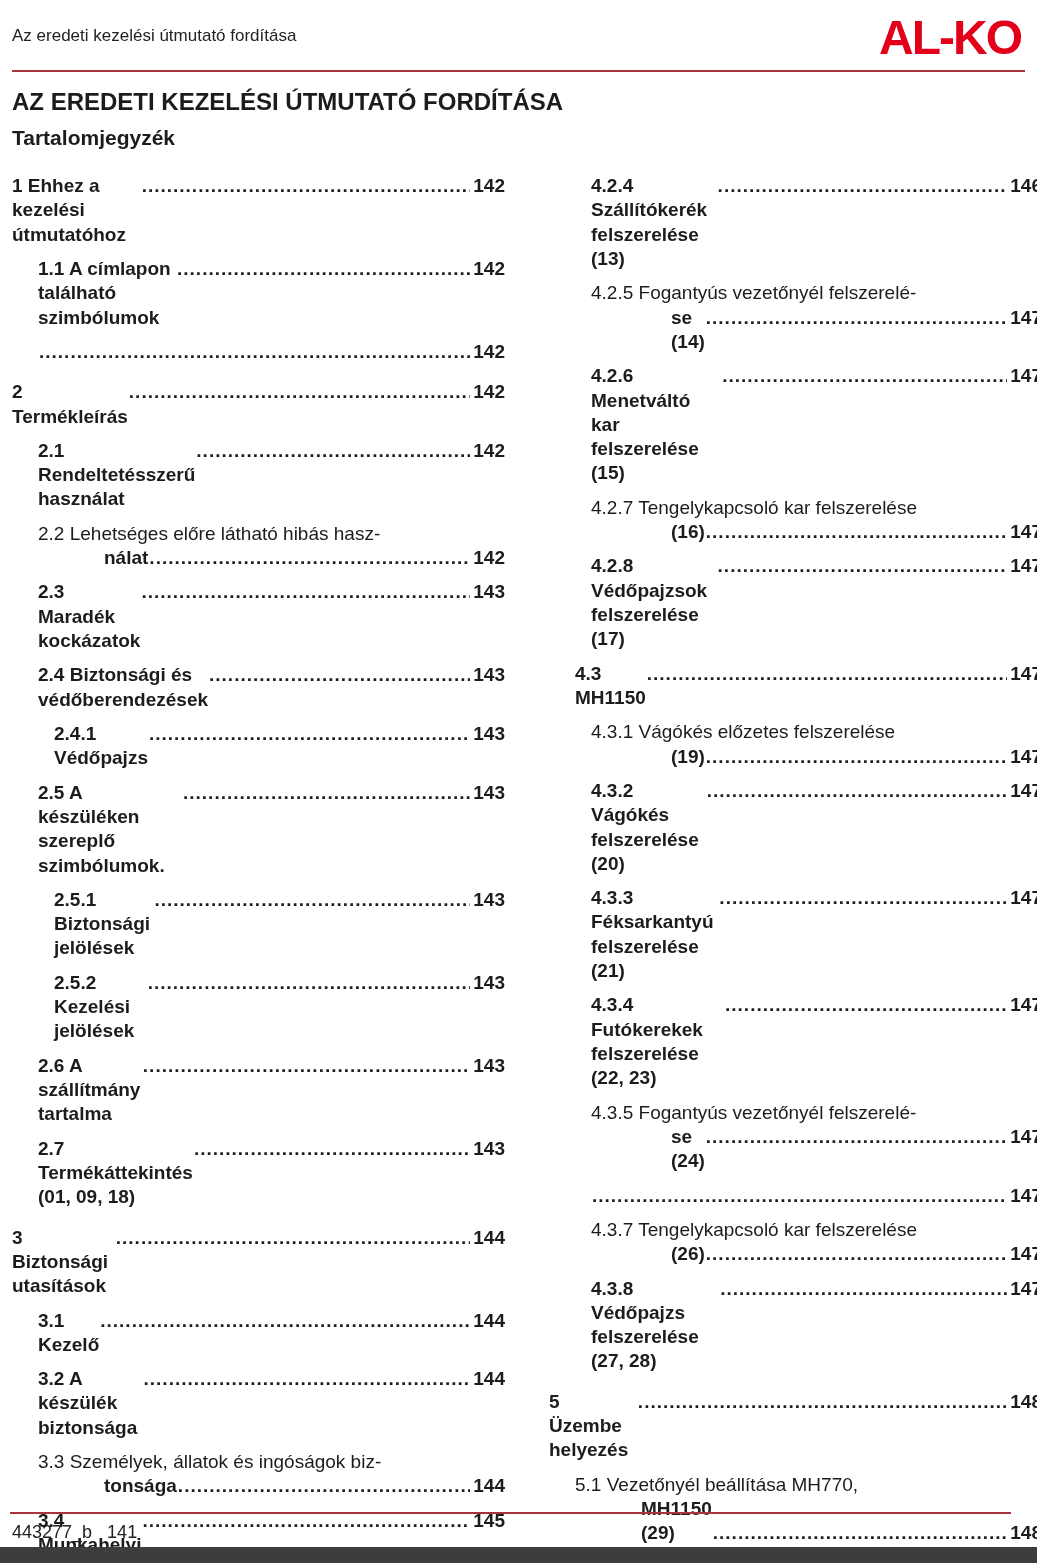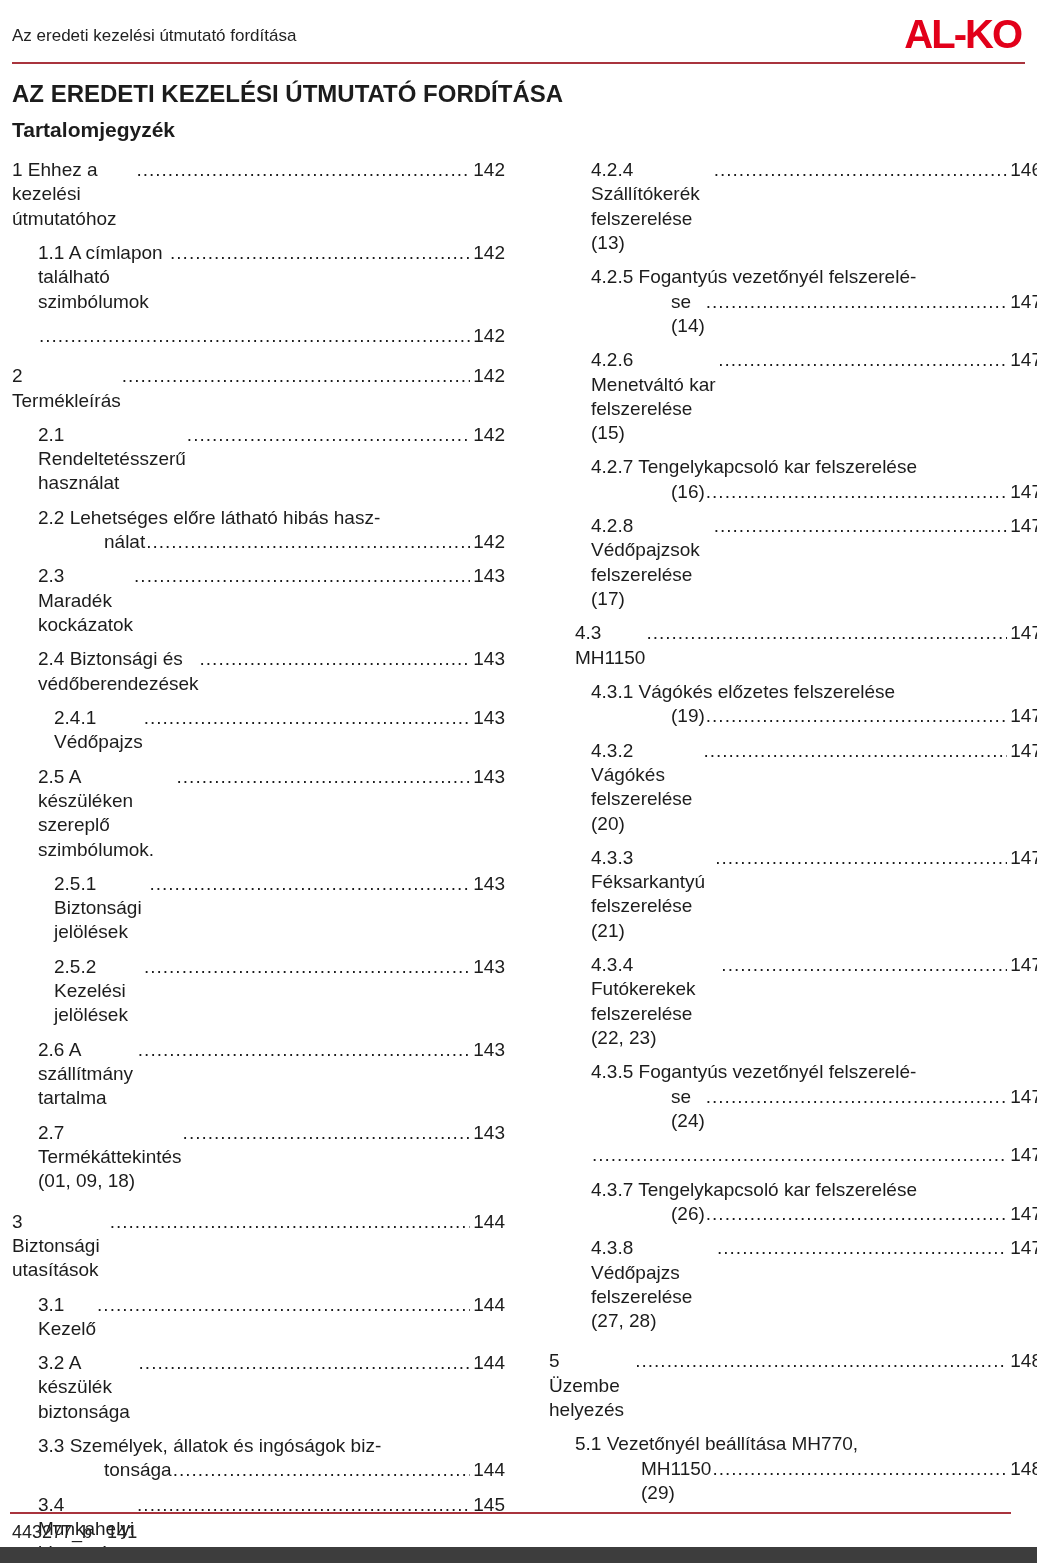--- a/index.html
+++ b/index.html
@@ -12,55 +12,55 @@
     font-family: "Liberation Sans", sans-serif;
     position: relative;
     overflow: hidden;
   }
   .page { padding: 14px 12px 0 12px; }
 
   
   .header { display: flex; justify-content: space-between; align-items: flex-start; }
   .running-title { font-size: 17px; padding-top: 12px; color: #222; }
   .logo {
-    font-size: 40px;
+    font-size: 48px;
     font-weight: 900;
     color: #e2001a;
     letter-spacing: -2px;
     line-height: 1;
     padding-right: 4px;
     font-family: "Liberation Sans", sans-serif;
   }
   .header-rule { border: none; border-top: 2px solid #a9343d; margin: 8px 0 16px 0; }
 
   
   .page-title { font-size: 24px; font-weight: bold; margin: 6px 0 10px 0; }
-  .toc-title { font-size: 21px; font-weight: bold; margin: 0 0 16px 0; }
+  .toc-title { font-size: 21px; font-weight: bold; margin: 0 0 24px 0; }
 
   
   .toc { display: flex; gap: 44px; }
   .toc-col { width: 493px; }
 
   .toc-entry { font-size: 19px; line-height: 1.28; margin-bottom: 10px; }
   .toc-entry.lvl1 { margin-top: 16px; }
   .toc-col .toc-entry:first-child { margin-top: 0; }
   .toc-entry.lvl2 { padding-left: 26px; }
   .toc-entry.lvl3 { padding-left: 42px; }
 
-  .toc-row { display: flex; align-items: baseline; }
+  .toc-row { display: flex; align-items: baseline; font-weight: bold; }
   .toc-text { white-space: pre-wrap; }
   .toc-dots { flex: 1 1 auto; overflow: hidden; white-space: nowrap; margin: 0 3px 0 1px; min-width: 4px; }
   .toc-dots::after {
     content: "....................................................................................................................";
     letter-spacing: 1px;
   }
   .toc-page { white-space: nowrap; }
 
   .toc-line1 { white-space: pre-wrap; }
-  .lvl2 .toc-row.cont { padding-left: 66px; }
+  .lvl2 .toc-row.cont { padding-left: 66px; align-items: flex-end; }
   .lvl3 .toc-row.cont { padding-left: 80px; }
 
   
   .footer { position: absolute; left: 0; right: 16px; bottom: 20px; }
   .footer-rule { border: none; border-top: 2px solid #a9343d; margin: 0 10px 8px 10px; }
   .footer-text { padding: 0 12px; font-size: 18px; color: #222; }
   .footer-text .doc-code { margin-right: 10px; }
   .page-edge {
     position: absolute; left: 0; right: 0; bottom: 0;
     height: 16px; background: #3d3d3d;

